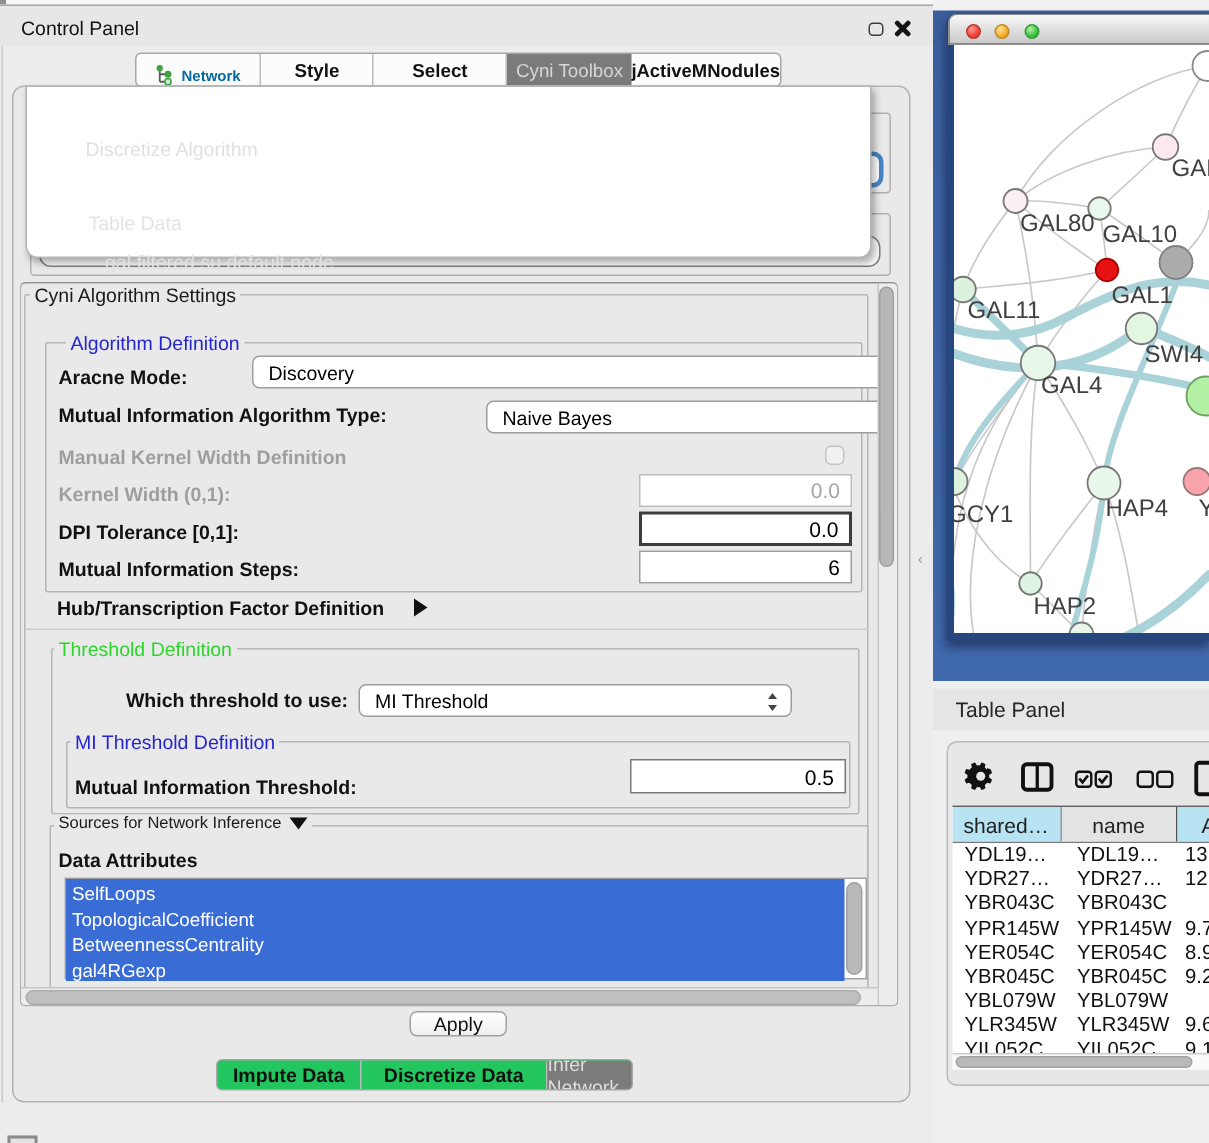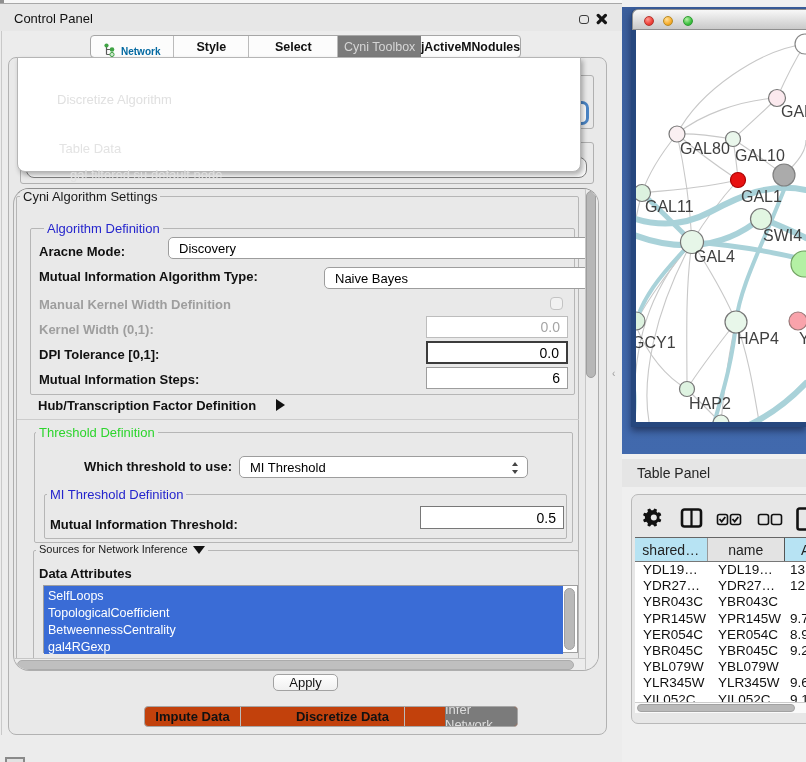--- a/index.html
+++ b/index.html
@@ -41,21 +41,21 @@
  <div style="width:85px;background:#7b7b7b;display:flex;align-items:center;justify-content:center;font-size:12.5px;color:#d6d6d6;">Cyni Toolbox</div>
  <div style="flex:1;display:flex;align-items:center;justify-content:center;font-size:12.3px;font-weight:700;color:#111;">jActiveMNodules</div>
 </div>
 
 <div class="abs" style="left:8px;top:57px;width:599px;height:678px;background:#e9e9e9;border:1px solid #b2b2b2;border-radius:8px;"></div>
 
 <div class="abs" style="left:20px;top:75px;width:574px;height:54px;border:1px solid #b0b0b0;border-radius:3px;"></div>
 <div class="abs" style="left:300px;top:101px;width:289px;height:24px;border:3.2px solid #4a84c4;border-radius:7px;background:#fff;"></div>
 <div class="abs" style="left:20px;top:142px;width:574px;height:42px;border:1px solid #b0b0b0;border-radius:3px;"></div>
 <div class="abs" style="left:26px;top:157px;width:561px;height:21px;border:1.5px solid #808080;border-radius:8px;background:#fbfbfb;"></div>
-<div class="abs" id="vp" style="left:13px;top:188px;width:586px;height:483px;background:#e9e9e9;border:1px solid #aeaeae;border-top-color:#8f8f8f;border-radius:16px;overflow:hidden;">
+<div class="abs" id="vp" style="left:13px;top:188px;width:586px;height:483px;background:#e9e9e9;border:1px solid #aeaeae;border-top-color:#8f8f8f;border-radius:4px;overflow:hidden;">
 <div class="abs" style="left:2px;top:7px;width:563px;height:600px;border:1px solid #b6b6b6;border-radius:2px;"></div>
 <div class="abs" style="left:6px;top:0px;background:#e9e9e9;padding:0 3px;font-size:13px;color:#1a1a1a;">Cyni Algorithm Settings</div>
 <div class="abs" style="left:16px;top:39px;width:545px;height:167px;border:1px solid #b6b6b6;border-radius:2px;"></div>
 <div class="abs" style="left:30px;top:32px;background:#e9e9e9;padding:0 3px;font-size:13px;color:#2525cd;">Algorithm Definition</div>
 <div class="abs" style="left:25px;top:55px;font-size:13px;font-weight:700;color:#111;">Aracne Mode:</div>
 <div class="abs combo" style="left:118px;top:48px;width:436px;margin-left:36px;">
       <span>Discovery</span>
       <i class="arr"></i>
     </div>
 <div class="abs" style="left:25px;top:80px;font-size:13px;font-weight:700;color:#111;">Mutual Information Algorithm Type:</div>
@@ -99,21 +99,21 @@
 </div>
 
 <div class="abs" style="left:17px;top:57px;width:564px;height:115px;background:#fff;border:1px solid #b5b5b5;border-radius:0 0 8px 8px;box-shadow:2px 3px 5px rgba(0,0,0,0.3);z-index:30;">
  <div class="abs" style="left:39px;top:34px;font-size:13px;color:#e0e0e0;">Discretize Algorithm</div>
     <div class="abs" style="left:41px;top:83px;font-size:13px;color:#e3e3e3;">Table Data</div>
     <div class="abs" style="left:52px;top:109px;font-size:13px;color:#e0e0e0;">gal filtered su default node</div>
 </div>
 
 <div class="abs" style="left:273px;top:674px;width:65px;height:17px;background:linear-gradient(#ffffff,#f0f0f0);border:1px solid #a2a2a2;border-radius:5px;display:flex;align-items:center;justify-content:center;font-size:13px;color:#111;">Apply</div>
 
-<div class="abs" style="left:144px;top:706px;width:374px;height:21px;background:#c2410c;border:1px solid #a6a6a6;border-radius:4px;overflow:hidden;display:flex;gap:40px;">
+<div class="abs" style="left:144px;top:706px;width:278px;height:21px;background:#22c55e;border:1px solid #a6a6a6;border-radius:4px;overflow:hidden;display:flex;">
  <div style="width:96px;border-right:1px solid #bbb;display:flex;align-items:center;justify-content:center;font-size:13px;font-weight:700;color:#111;">Impute Data</div>
  <div style="width:124px;border-right:1px solid #bbb;display:flex;align-items:center;justify-content:center;font-size:13px;font-weight:700;color:#111;">Discretize Data</div>
  <div style="flex:1;background:#7b7b7b;display:flex;align-items:center;justify-content:center;font-size:13px;color:#dedede;">Infer Network</div>
 </div>
 
 <div class="abs" style="left:5px;top:757px;width:20px;height:18px;background:#e2e2e2;border:2px solid #8a8a8a;"></div>
 
 <div class="abs" style="left:612px;top:368px;font-size:10px;color:#9a9a9a;">‹</div>
 
 <div class="abs" style="left:622px;top:0;width:184px;height:8px;background:#f1f1f1;"></div>

